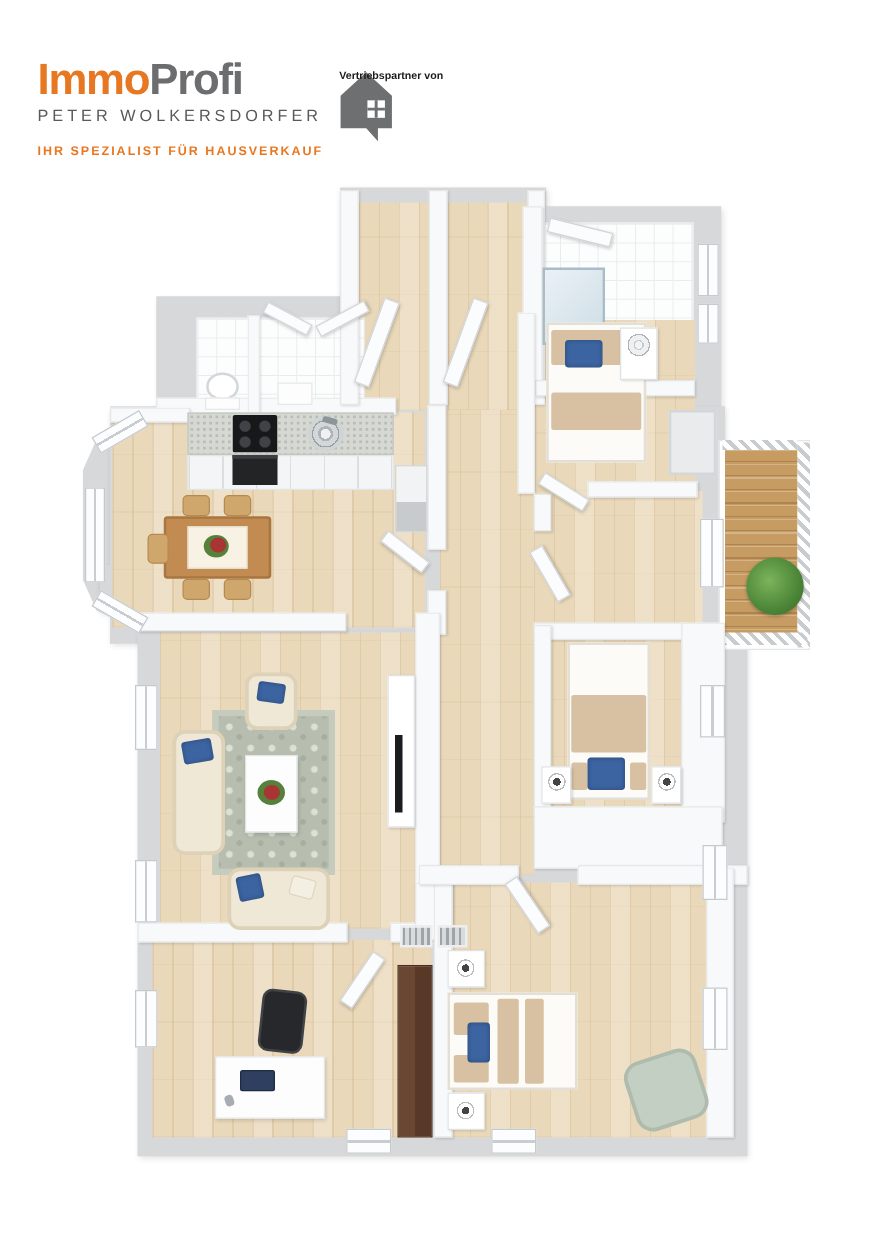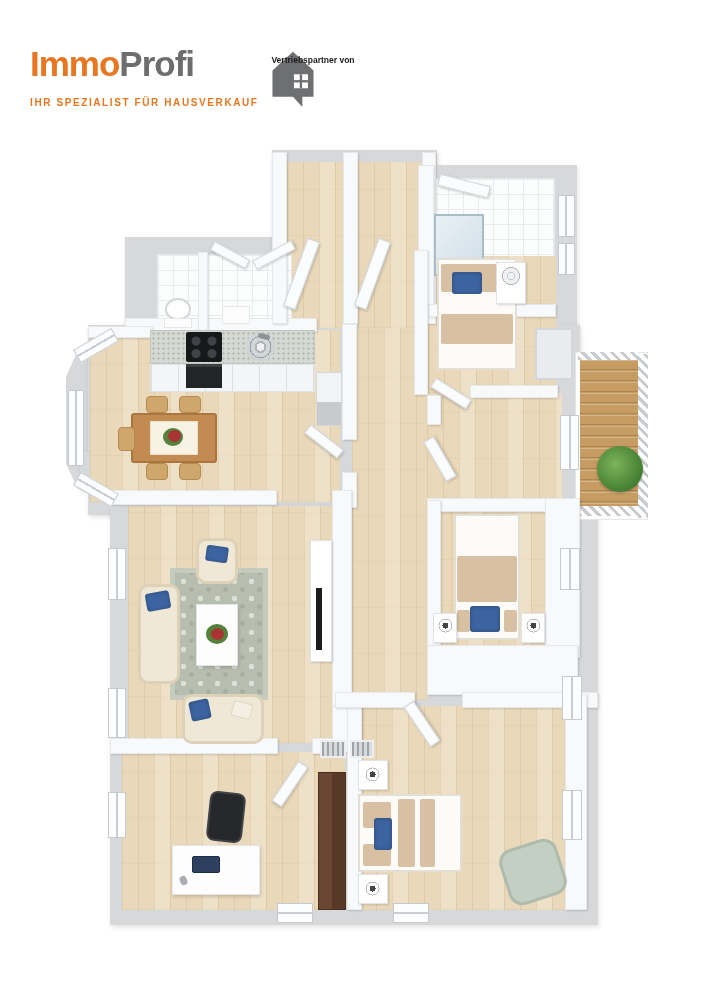--- a/index.html
+++ b/index.html
@@ -1,20 +1,20 @@
 <!DOCTYPE html>
 <html><head>
 <meta charset="utf-8">
 <style>
   html,body{margin:0;padding:0;background:#fff;}
   .page{position:relative;width:707px;height:1000px;background:#ffffff;overflow:hidden;
         font-family:"Liberation Sans",sans-serif;}
   
   .brand{position:absolute;left:30px;top:46px;}
-  .brand-row{display:flex;align-items:flex-end;}
+  .brand-row{display:flex;align-items:center;}
   .brand-word{font-size:35px;font-weight:800;letter-spacing:-1px;line-height:1;}
   .brand-immo{color:#e87722;}
   .brand-profi{color:#6c6d6f;}
   .house-svg{margin-left:6px;margin-top:-6px;}
   .brand-sub{color:#58595b;font-size:13px;letter-spacing:3.2px;margin-top:4px;font-weight:500;}
   .brand-tag{color:#e87722;font-size:10px;font-weight:700;letter-spacing:1.6px;margin-top:16px;}
   .partner{position:absolute;left:248px;top:55px;width:130px;text-align:center;}
   .partner-label{font-size:8.5px;font-weight:700;color:#1a1a1c;margin-bottom:3px;}
   .partner-row{display:flex;align-items:center;justify-content:center;}
   .remax-word{font-size:22px;font-weight:800;font-style:italic;color:#d62a31;letter-spacing:.5px;margin-left:3px;}
@@ -84,20 +84,21 @@
 </style>
 </head>
 <body>
 
 <div class="page">
 
   <div class="brand">
     <div class="brand-row">
       <div>
         <span class="brand-word brand-immo">Immo</span><span class="brand-word brand-profi">Profi</span>
+        <div class="brand-sub">PETER WOLKERSDORFER</div>
         <div class="brand-tag">IHR SPEZIALIST FÜR HAUSVERKAUF</div>
       </div>
       <svg class="house-svg" width="56" height="60" viewBox="0 0 60 64">
         <path d="M8 24 L30 4 L52 24 L52 52 L40 52 L40 63 L30 52 L8 52 Z" fill="#6e6f71"></path>
         <rect x="31" y="28" width="15" height="15" fill="#ffffff"></rect>
         <line x1="38.5" y1="28" x2="38.5" y2="43" stroke="#6e6f71" stroke-width="2.5"></line>
         <line x1="31" y1="35.5" x2="46" y2="35.5" stroke="#6e6f71" stroke-width="2.5"></line>
       </svg>
     </div>
   </div>

